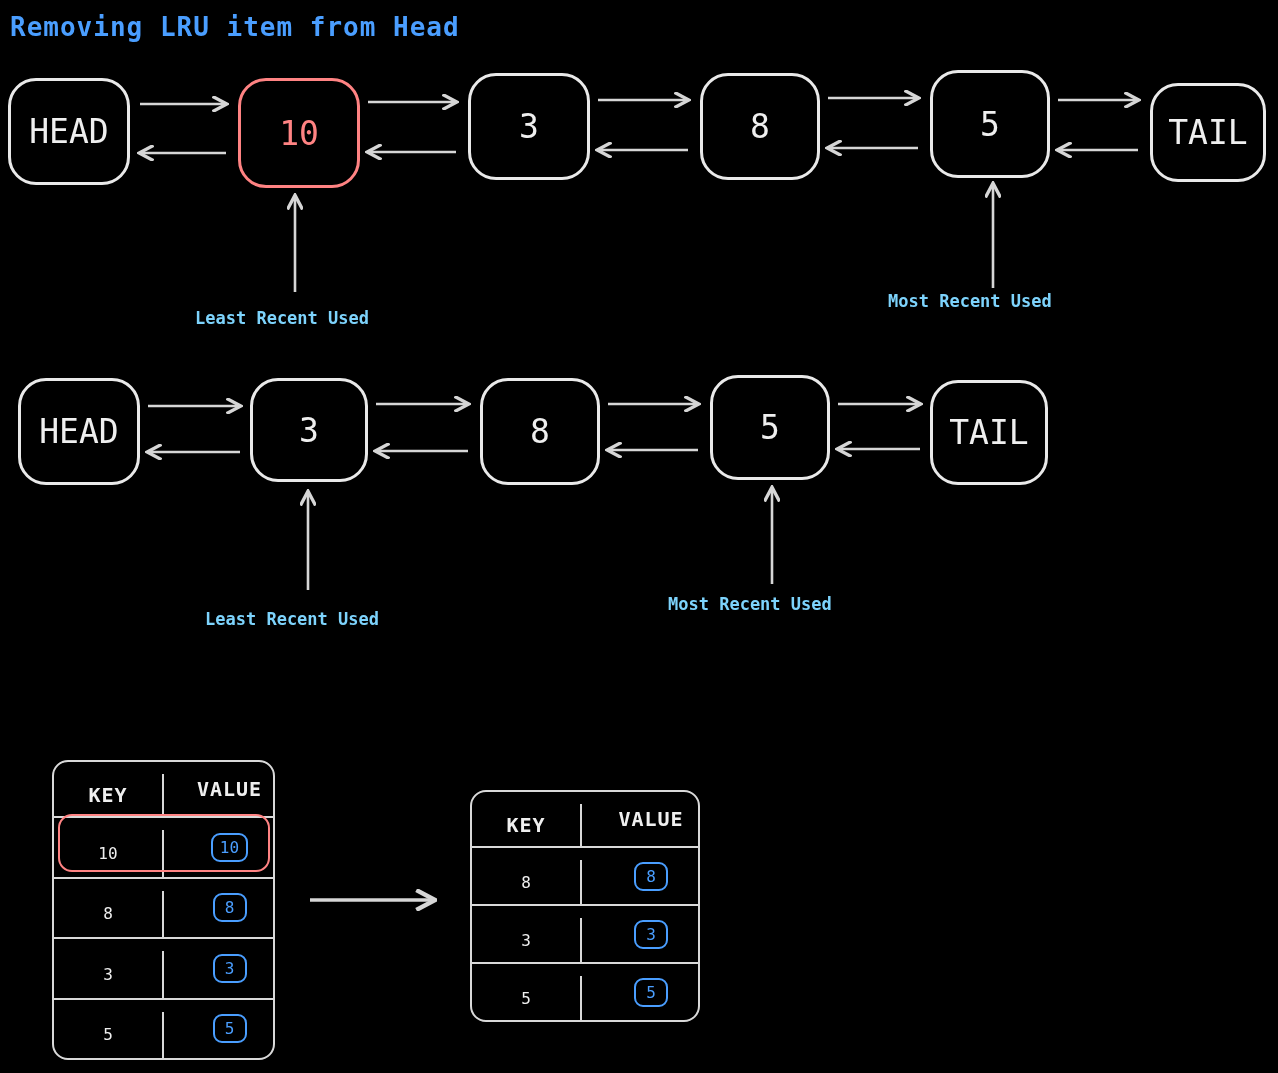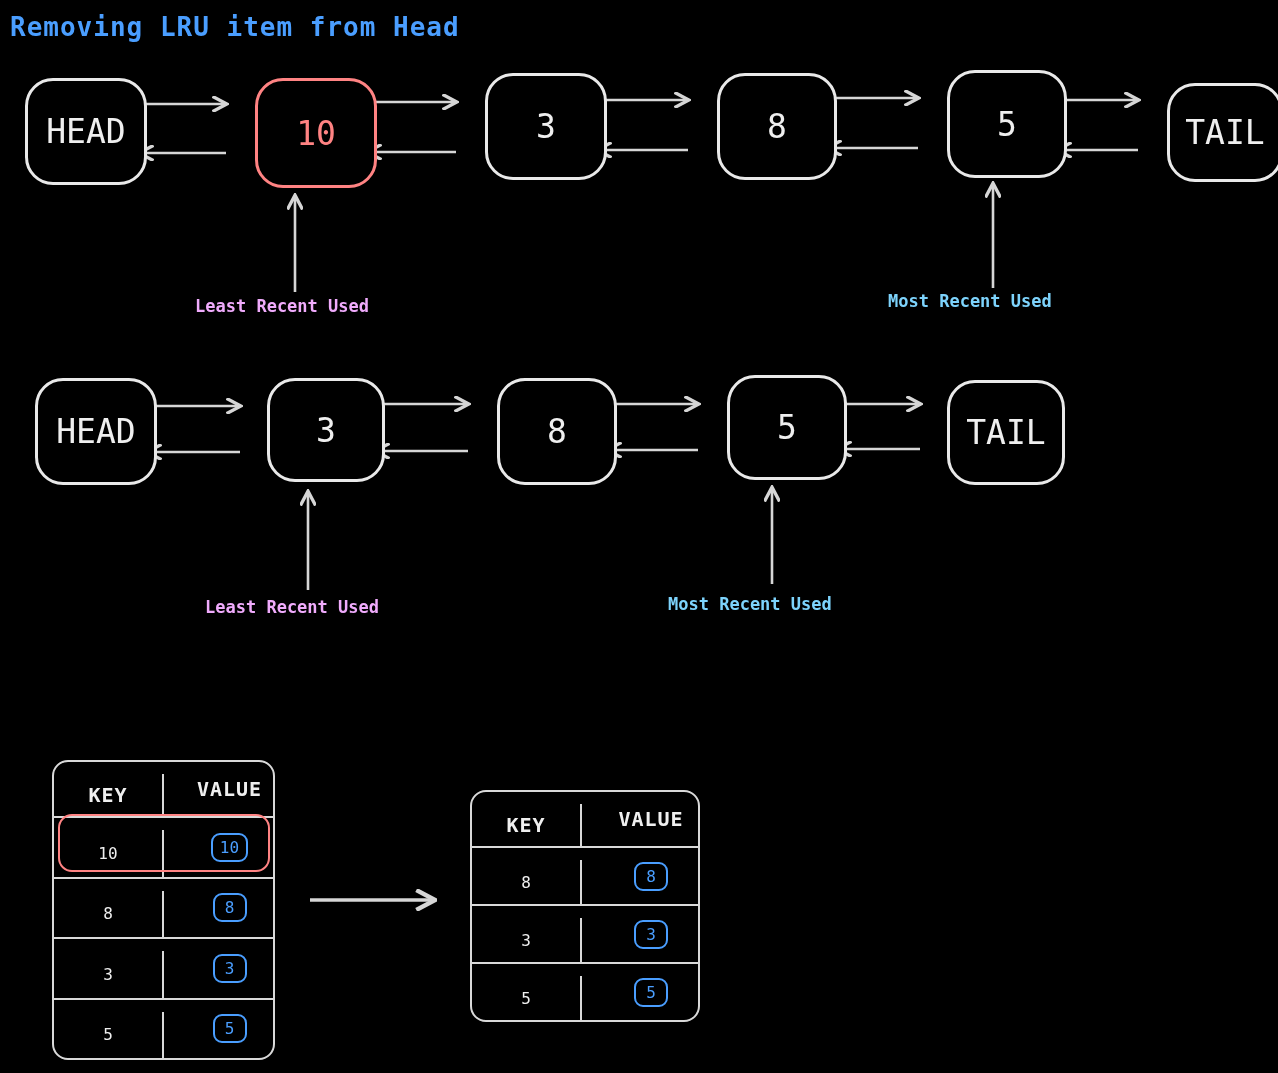--- a/index.html
+++ b/index.html
@@ -9,25 +9,25 @@
     font-family:"DejaVu Sans Mono", monospace; overflow:hidden;
   }
   .arrows { position:absolute; left:0; top:0; width:1278px; height:1073px; }
   .title {
     position:absolute; color:#4a9eff; font-weight:bold; font-size:26px;
     letter-spacing:1px; white-space:nowrap;
   }
   .node {
     position:absolute; border:3px solid #e9e9e9; border-radius:28px;
     display:flex; align-items:center; justify-content:center;
-    color:#efefef; font-size:33px; background:#000;margin-left:17px;
+    color:#efefef; font-size:33px; background:#000;
   }
   .node.lru { border-color:#ff8383; color:#ff8383; }
   .ptr-label { position:absolute; font-size:17px; font-weight:bold; white-space:nowrap; }
-  .ptr-label.blue { color:#f0abfc; }
+  .ptr-label.blue { color:#7dd3fc;margin-top:12px; }
   .ptr-label.green { color:#7dd3fc; }
   .table {
     position:absolute; border:2.5px solid #d9d9d9; border-radius:16px;
     color:#efefef; display:flex; flex-direction:column; overflow:visible;
   }
   .tr { display:flex; flex:1; border-top:2px solid #d9d9d9; align-items:stretch; }
   .tr.head { border-top:none; flex:0 0 54px; }
   .td { display:flex; align-items:center; justify-content:center; }
   .td.k { width:110px; border-right:2px solid #d9d9d9;margin-top:12px; }
   .td.v { flex:1;padding-left:22px; }

